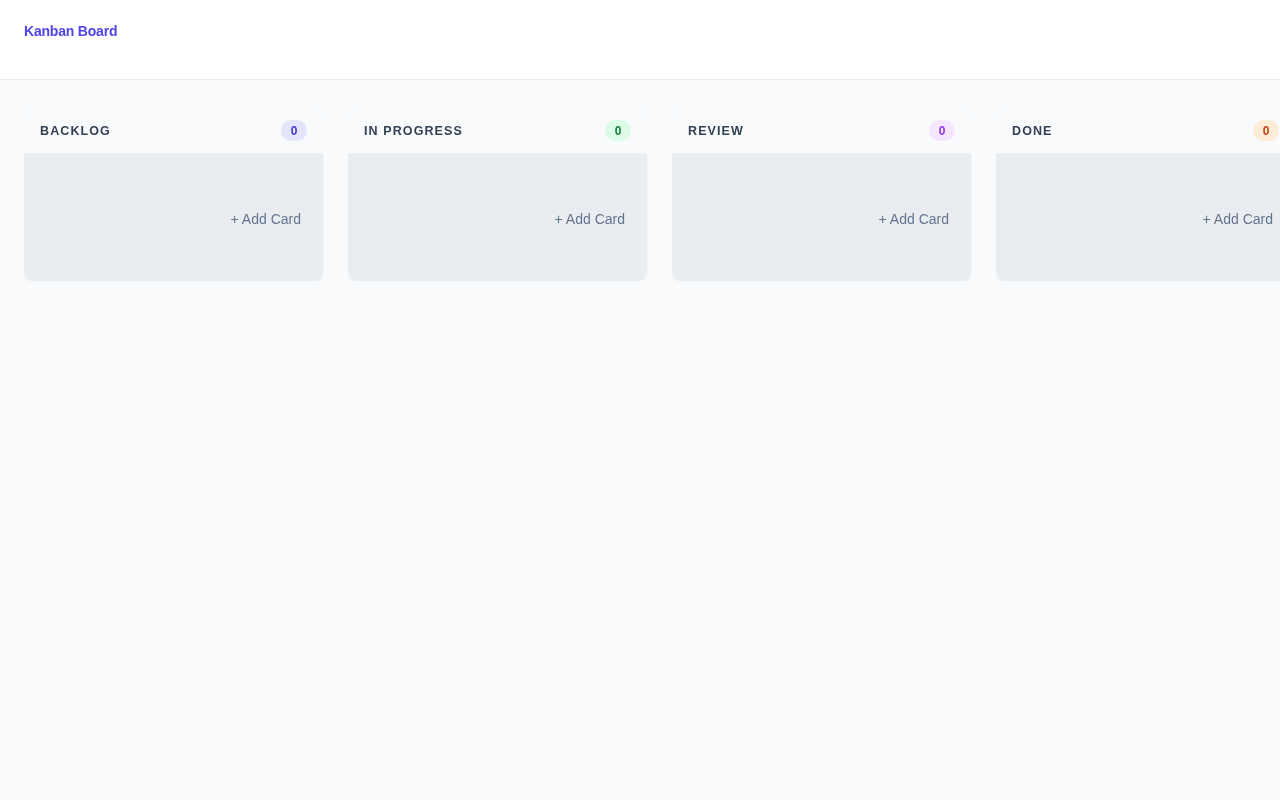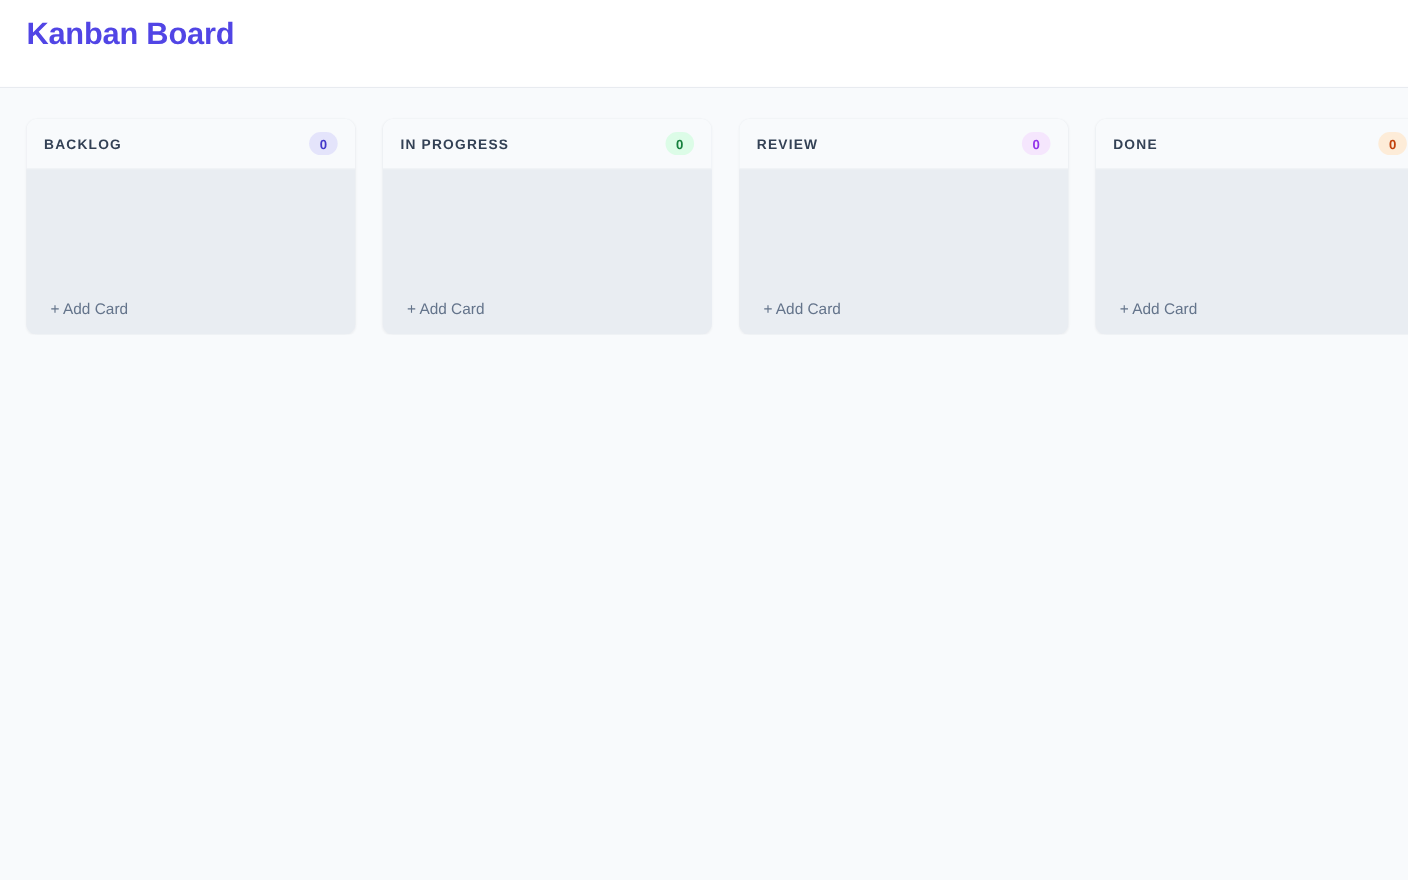--- a/index.html
+++ b/index.html
@@ -19,21 +19,21 @@
 
   
   .app-header {
     height: 80px;
     background: #ffffff;
     border-bottom: 1px solid #e8ebf0;
     padding: 18px 24px 0 24px;
   }
 
   .app-title {
-    font-size: 28px;
+    font-size: 14px;
     line-height: 26px;
     font-weight: bold;
     color: #5145e5;
     letter-spacing: -0.2px;
   }
 
   .app-subtitle {
     margin-top: 5px;
     font-size: 13px;
     line-height: 16px;
@@ -94,21 +94,20 @@
   .count-indigo { background: #e4e4fb; color: #4338ca; }
   .count-green  { background: #dcfce7; color: #15803d; }
   .count-purple { background: #f5e6fd; color: #9333ea; }
   .count-orange { background: #fdecd8; color: #c2410c; }
 
   .column-body {
     background: #e9edf2;
     min-height: 127px;
     padding: 10px 10px 0 10px;
     display: flex;
-    flex-direction: column;
     justify-content: flex-end;
   }
 
   .card-list {
     flex: 1 1 auto;
     min-height: 100px;
   }
 
   .add-card {
     background: transparent;

